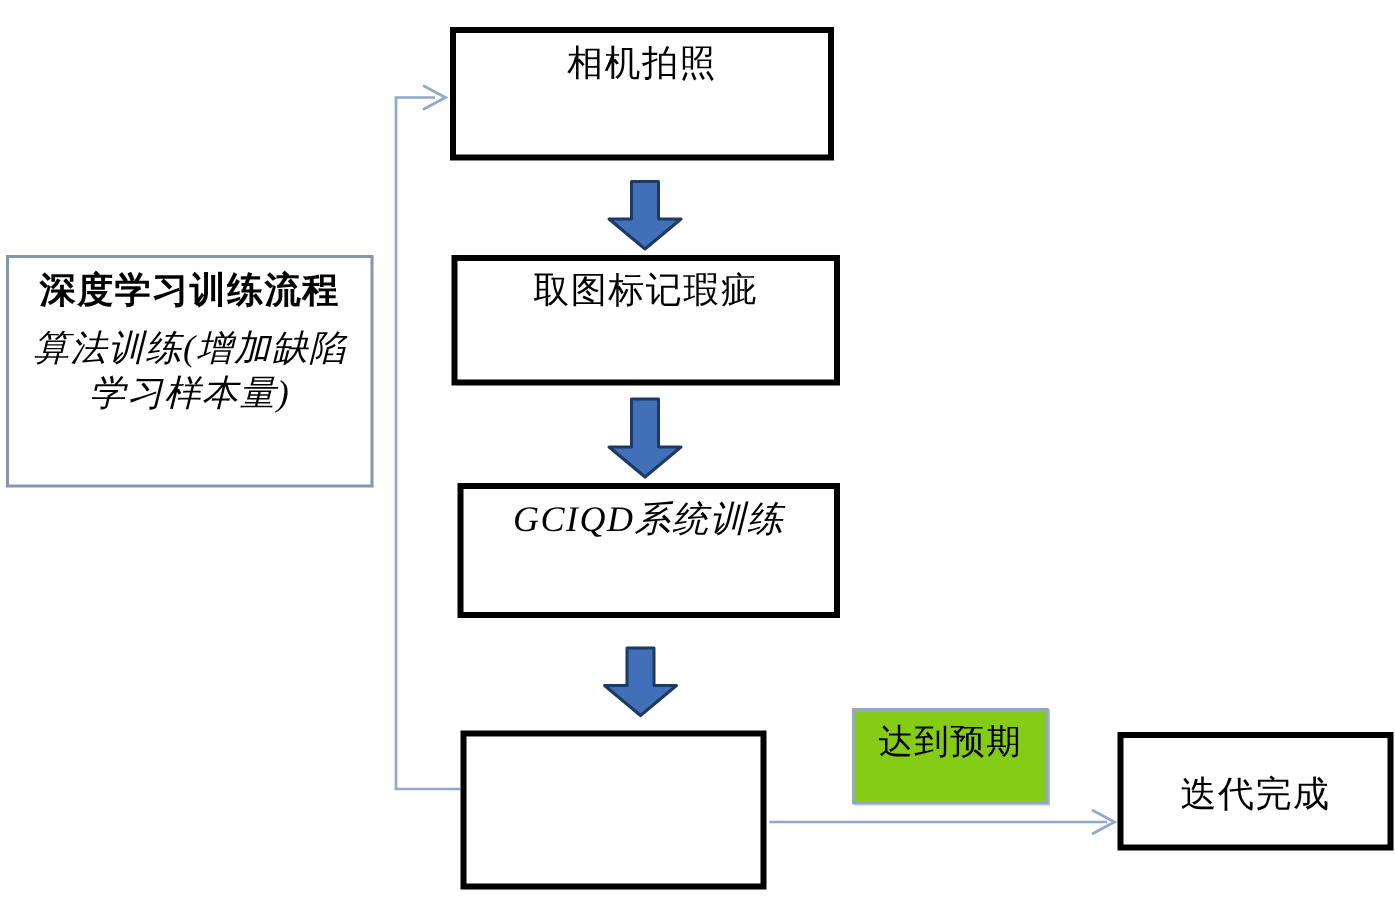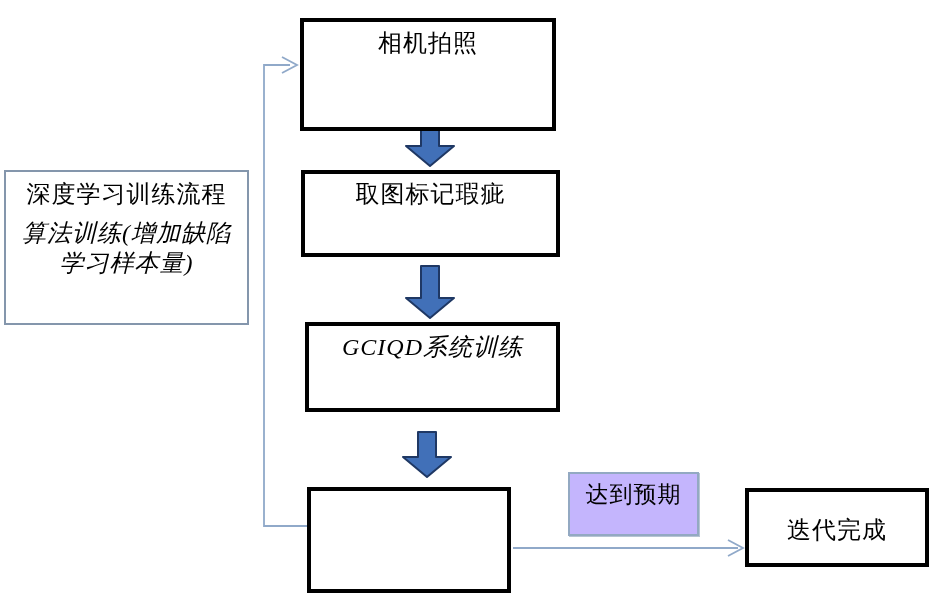--- a/index.html
+++ b/index.html
@@ -20,45 +20,45 @@
     position: absolute;
     box-sizing: border-box;
     border: 4px solid #000000;
     background: #ffffff;
     text-align: center;
     font-size: 24px;
     letter-spacing: 1px;
     line-height: 30px;
     z-index: 2;
   }
-  .node-camera { left: 300px; top: 18px;  width: 256px; height: 113px;  padding-top: 6px; }
+  .node-camera { left: 300px; top: 18px;  width: 256px; height: 89px;  padding-top: 6px; }
   .node-mark   { left: 301px; top: 170px; width: 259px; height: 87px;  padding-top: 5px; }
   .node-train  { left: 305px; top: 322px; width: 255px; height: 90px;  padding-top: 6px; font-style: italic; }
   .node-update { left: 307px; top: 487px; width: 204px; height: 106px; padding-top: 5px; line-height: 31px; }
   .node-done   { left: 745px; top: 488px; width: 184px; height: 79px;  padding-top: 23px; }
   .panel {
     position: absolute;
     left: 4px; top: 170px; width: 245px; height: 155px;
     box-sizing: border-box;
     border: 2px solid #8496ac;
     background: #ffffff;
     text-align: center;
     font-size: 24px;
     letter-spacing: 1px;
     z-index: 2;
   }
-  .panel .p-line1 { margin-top: 9px; line-height: 27px; }
+  .panel .p-line1 { margin-top: 9px; line-height: 27px; font-weight: bold; }
   .panel .p-block2 { margin-top: 10px; line-height: 30px; font-style: italic; }
   .edge-label {
     position: absolute;
     left: 568px; top: 472px; width: 131px; height: 64px;
     box-sizing: border-box;
     border: 2px solid #93a9c2;
     box-shadow: 1px 1px 0 rgba(122,147,174,0.55);
-    background: #c4b5fd;
+    background: #84cc16;
     text-align: center;
     font-size: 23px;
     letter-spacing: 1px;
     padding-top: 5px;
     z-index: 2;
   }
 </style>
 </head>
 <body>
 

